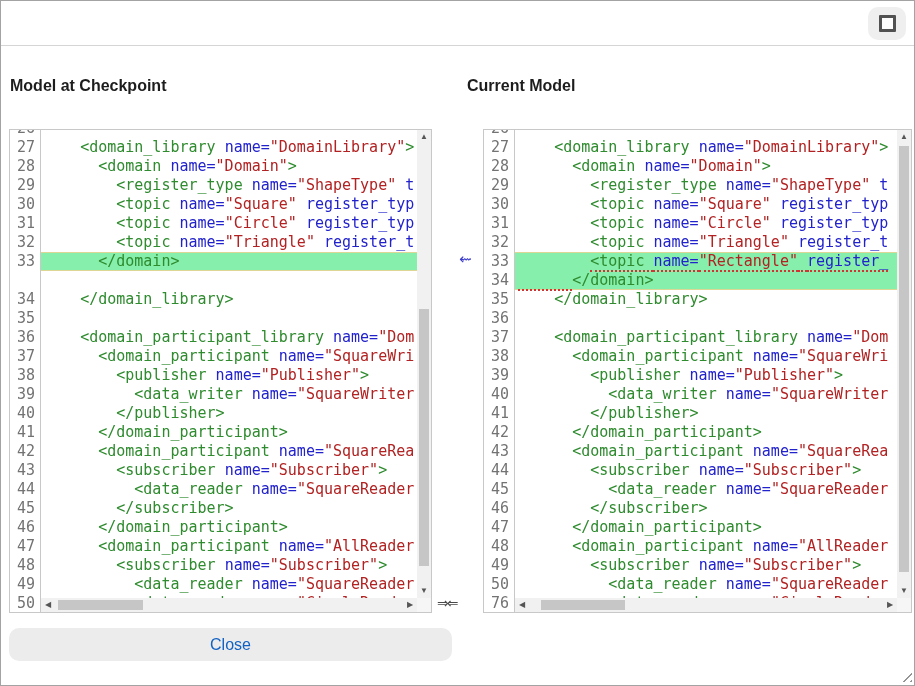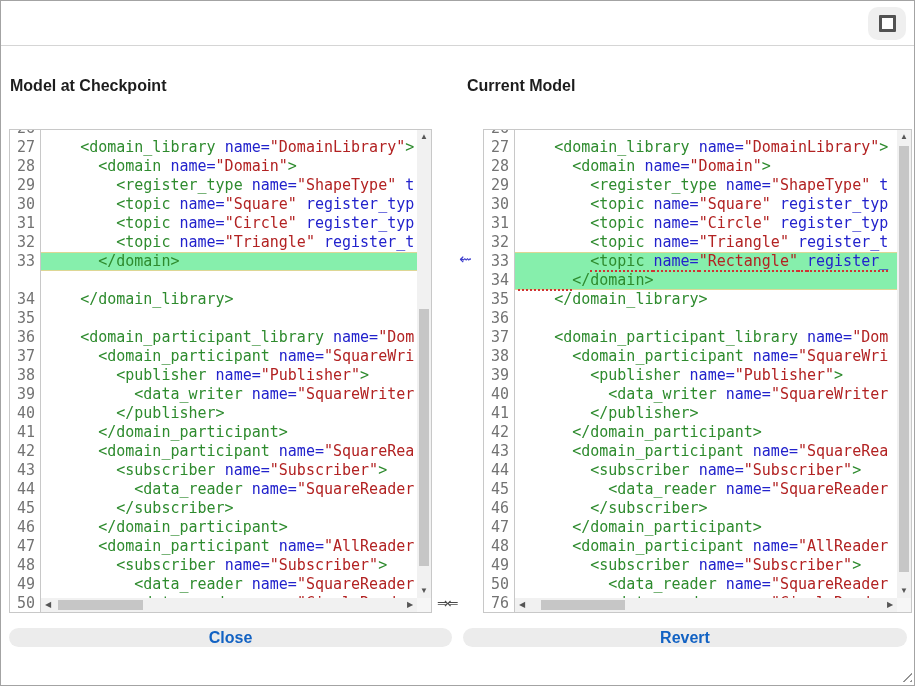--- a/index.html
+++ b/index.html
@@ -41,22 +41,22 @@
   .harrow{position:absolute;top:0;width:14px;height:14px;color:#555;font-size:8px;line-height:14px;text-align:center;cursor:pointer;}
   .harrow.lft{left:0}.harrow.rgt{right:0}
   .hthumb{position:absolute;top:2px;height:10px;background:#c6c6c6;cursor:pointer;}
   .hthumb.htl{left:17px;width:85px;}
   .hthumb.htr{left:26px;width:84px;}
   .corner{position:absolute;right:0;bottom:0;width:14px;height:14px;background:#f6f6f6;}
 
   .mergeicon{position:absolute;left:458px;top:121px;height:19px;font:15px/19px "DejaVu Sans",sans-serif;color:#3d3dcc;cursor:pointer;}
   .alignicon{position:absolute;left:436px;top:466px;font:14px/16px "DejaVu Sans",sans-serif;color:#4a4a4a;letter-spacing:-2px;cursor:pointer;}
 
-  .btn{position:absolute;top:627px;height:19px;border:none;border-radius:10px;background:#ececec;
-    font-family:"Liberation Sans",sans-serif;font-size:16px;font-weight:700;color:#1262c3;cursor:pointer;}
+  .btn{position:absolute;top:627px;height:33px;border:none;border-radius:10px;background:#ececec;
+    font-family:"Liberation Sans",sans-serif;font-size:16px;font-weight:400;color:#1262c3;cursor:pointer;}
   .btn.close{left:8px;width:443px;}
   .btn.revert{left:462px;width:444px;}
   .grip{position:absolute;right:2px;bottom:3px;width:13px;height:13px;
     background:repeating-linear-gradient(315deg,#949494 0 1.5px,transparent 1.5px 5px);
     clip-path:polygon(100% 0,100% 100%,0 100%);}
 </style>
 </head>
 <body>
 
 <div class="dialog">
@@ -218,16 +218,15 @@
       <div class="hscroll">
         <div class="harrow lft">◀</div>
         <div class="hthumb htr"></div>
         <div class="harrow rgt">▶</div>
       </div>
       <div class="corner"></div>
     </div>
   </div>
 
   <button class="btn close">Close</button>
-  <button class="btn revert">Revert</button>
 
   <div class="grip"></div>
 </div>
 
 </body></html>

